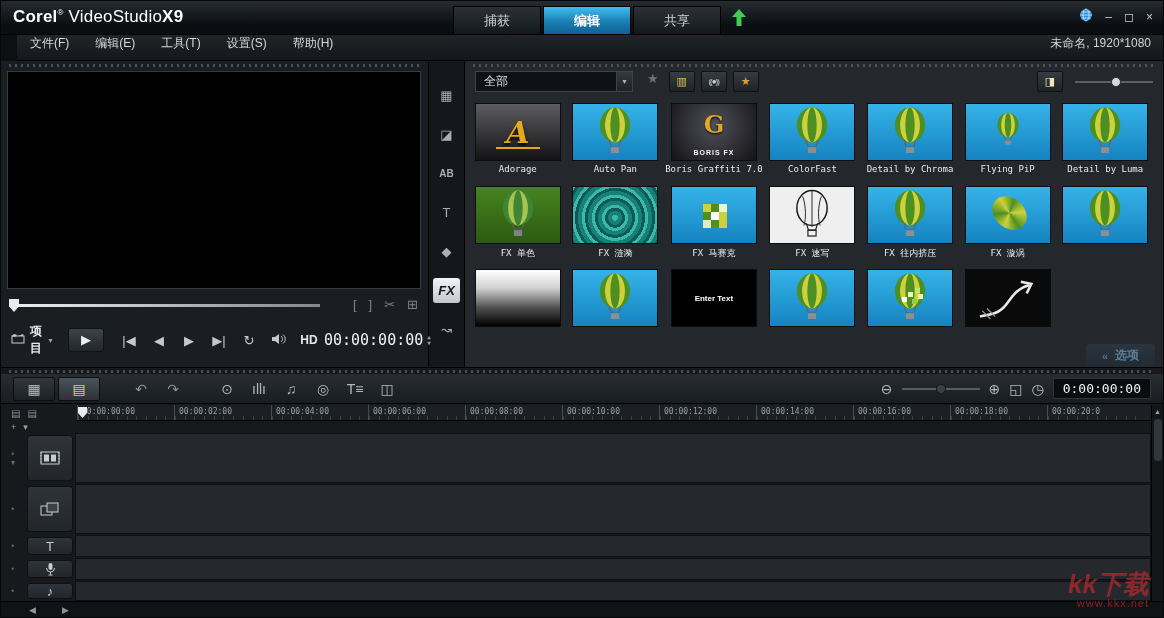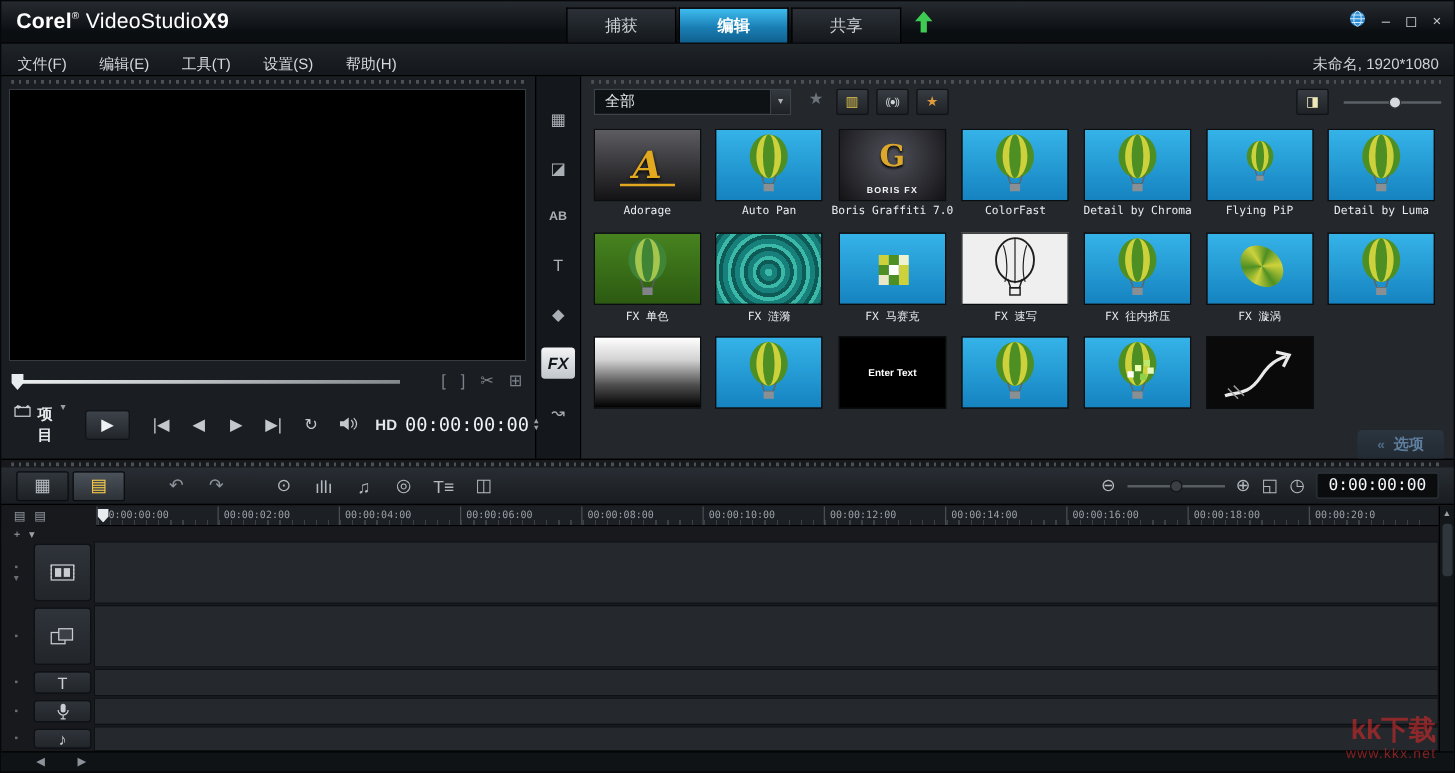--- a/index.html
+++ b/index.html
@@ -12,36 +12,36 @@
   .brand .c{font-weight:bold;}
   .brand .reg{font-size:8px;vertical-align:super;}
   .brand .v{font-weight:bold;}
   .tabs{position:absolute;left:452px;top:5px;bottom:0;display:flex;justify-content:flex-end;}
   .tab{width:88px;margin-right:2px;display:flex;align-items:center;justify-content:center;font-size:13px;color:#ccd1d6;background:linear-gradient(#2b3137,#14181c);border:1px solid #000;border-bottom:none;cursor:default;}
   .tab.active{background:linear-gradient(#3fbdf0,#1a7fb4 55%,#0f618f);color:#fff;font-weight:bold;}
   .share-arrow{position:absolute;left:730px;top:7px;}
   .winctl{position:absolute;right:10px;top:7px;display:flex;align-items:center;gap:12px;}
   .winbtn{color:#c3c9ce;font-size:12px;line-height:14px;}
   
-  .menubar{position:absolute;top:34px;left:0;right:0;height:26px;background:linear-gradient(#1f2429,#14171b);border-bottom:1px solid #000;display:flex;align-items:flex-end;font-size:12px;}
+  .menubar{position:absolute;top:34px;left:16px;right:0;height:26px;background:linear-gradient(#1f2429,#14171b);border-bottom:1px solid #000;display:flex;align-items:flex-start;font-size:12px;}
   .menu-item{padding:0 13px;color:#d4d8dc;}
   .project-info{margin-left:auto;margin-right:12px;font-size:12px;color:#ced3d7;}
 
   
   .workspace{position:absolute;top:60px;left:0;right:0;height:306px;display:flex;}
   .panel-dots{height:3px;margin:3px 8px 0;background:repeating-linear-gradient(90deg,#4b5157 0 2px,transparent 2px 6px);}
 
   .preview-panel{width:428px;background:#1a1e22;position:relative;border-right:1px solid #000;}
   .screen{position:absolute;left:6px;top:10px;width:414px;height:218px;background:#000;border:1px solid #363b40;}
   .scrub-row{position:absolute;left:8px;right:8px;top:236px;height:16px;}
   .scrub-track{position:absolute;left:8px;right:100px;top:7px;height:3px;background:linear-gradient(90deg,#eceeef,#82888d);}
   .scrub-handle{position:absolute;left:0;top:2px;width:10px;height:13px;background:#e9ecee;clip-path:polygon(0 0,100% 0,100% 55%,50% 100%,0 55%);}
   .trim-icons{position:absolute;right:2px;top:0;display:flex;gap:12px;color:#7c828a;font-size:13px;}
   .transport-row{position:absolute;left:10px;right:10px;top:262px;height:34px;display:flex;align-items:center;}
-  .mode{display:flex;gap:5px;font-size:12px;font-weight:bold;color:#e9eced;}
+  .mode{display:flex;align-items:center;gap:5px;font-size:12px;font-weight:bold;color:#e9eced;}
   .mode .mode-caret{font-size:7px;color:#9aa0a6;}
   .tbtn{min-width:20px;text-align:center;color:#c2c8cd;font-size:13px;margin:0 5px;cursor:default;}
   .tbtn.play{width:36px;height:24px;line-height:22px;background:linear-gradient(#3d434a,#22262b);border:1px solid #101317;border-radius:3px;color:#eef1f3;margin:0 10px 0 14px;}
   .tbtn.hd{font-weight:bold;font-size:12px;color:#e4e8ea;}
   .pv-timecode{margin-left:auto;display:flex;align-items:center;gap:4px;font-family:"DejaVu Sans Mono",monospace;font-size:15px;color:#eff3f6;}
   .spinners{display:flex;flex-direction:column;font-size:6px;color:#9aa0a6;line-height:6px;}
 
   .mode-strip{width:36px;background:#14171b;border-right:1px solid #000;display:flex;flex-direction:column;align-items:center;padding-top:22px;gap:14px;}
   .nav-ic{width:27px;height:25px;display:flex;align-items:center;justify-content:center;color:#a9afb5;font-size:13px;border-radius:3px;}
   .nav-ic.small{font-size:10px;font-weight:bold;}
@@ -115,21 +115,21 @@
   .t-mini{width:24px;display:flex;flex-direction:column;align-items:center;justify-content:center;gap:1px;color:#686e75;font-size:8px;line-height:8px;}
   .t-head{flex:0 0 46px;margin:2px;display:flex;align-items:center;justify-content:center;background:linear-gradient(#2f343a,#22262b);border:1px solid #0d1014;border-radius:3px;color:#c8cdd2;font-size:13px;}
   .t-body{flex:1;background:#25282d;border:1px solid #0e1114;}
   .bottombar{position:absolute;left:0;right:0;bottom:0;height:16px;background:#101316;border-top:1px solid #000;display:flex;align-items:center;gap:26px;padding-left:28px;}
   .bb-btn{color:#8d939a;font-size:9px;}
   .vscrollbar{position:absolute;top:37px;right:0;width:12px;bottom:16px;background:#14171a;border-left:1px solid #000;display:flex;flex-direction:column;align-items:center;}
   .vs-up{color:#9aa0a6;font-size:7px;margin-top:3px;}
   .vs-thumb{width:8px;height:42px;background:#2f363c;border-radius:3px;margin-top:4px;}
 
   .watermark{position:absolute;right:14px;bottom:8px;text-align:right;color:rgba(205,42,42,.62);z-index:6;pointer-events:none;}
-  .wm-title{font-size:22px;font-weight:bold;line-height:26px;}
+  .wm-title{font-size:26px;font-weight:bold;font-style:italic;line-height:26px;}
   .wm-url{font-size:11px;letter-spacing:1px;}
 </style>
 </head>
 <body>
 
 <div id="app">
 
   <header class="titlebar">
     <div class="brand">
       <span class="c">Corel</span><span class="reg">®</span>

